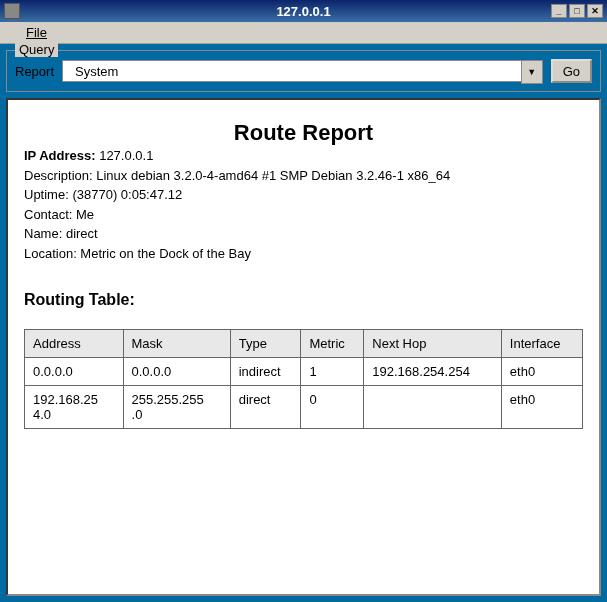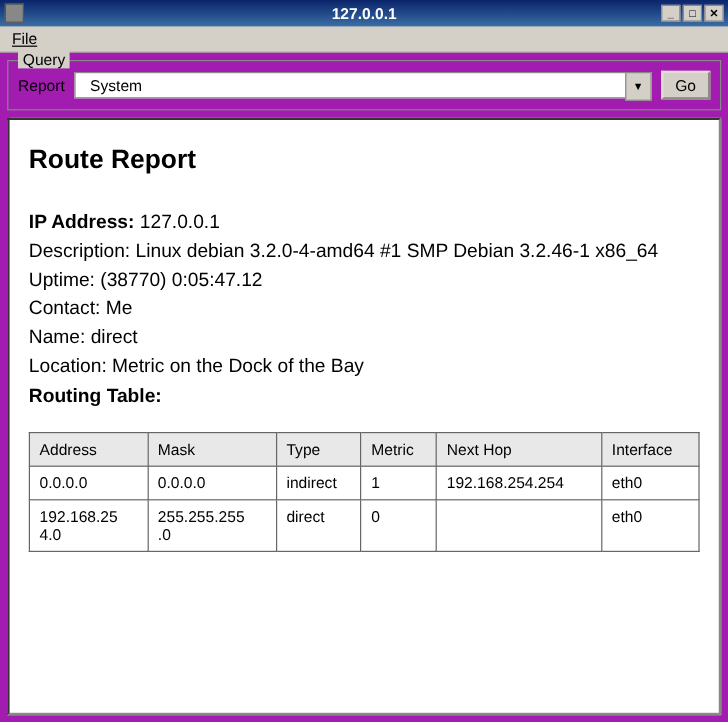--- a/index.html
+++ b/index.html
@@ -54,37 +54,37 @@
       align-items: center;
       justify-content: center;
       cursor: pointer;
       color: #000;
       font-weight: bold;
     }
 
     
     .menu-bar {
       background: #d4d0c8;
-      padding: 2px 4px;
+      padding: 2px 20px;
       border-bottom: 1px solid #a0a0a0;
       height: 22px;
       display: flex;
       align-items: center;
     }
 
     .menu-item {
       padding: 2px 6px;
       cursor: pointer;
       font-size: 13px;
       text-decoration: underline;
     }
 
     
     .main-window {
-      background: #a21caf;
+      background: #0369a1;
       padding: 6px;
       height: calc(602px - 44px);
       display: flex;
       flex-direction: column;
     }
 
     
     .group-box {
       border: 1px solid #888;
       padding: 4px 8px 8px 8px;
@@ -185,31 +185,31 @@
     }
     .content-area::-webkit-scrollbar-track {
       background: #d4d0c8;
     }
     .content-area::-webkit-scrollbar-thumb {
       background: #a0a0a0;
       border: 1px solid #888;
     }
 
     .report-title {
-      text-align: left;
+      text-align: center;
       font-size: 22px;
       font-weight: bold;
-      margin-bottom: 28px;
+      margin-bottom: 0;
       margin-top: 10px;
       font-family: Arial, sans-serif;
     }
 
     .info-section {
-      margin-bottom: 4px;
-      font-size: 16px;
+      margin-bottom: 28px;
+      font-size: 13px;
       line-height: 1.5;
     }
 
     .info-bold {
       font-weight: bold;
     }
 
     .routing-table-title {
       font-weight: bold;
       font-size: 16px;

